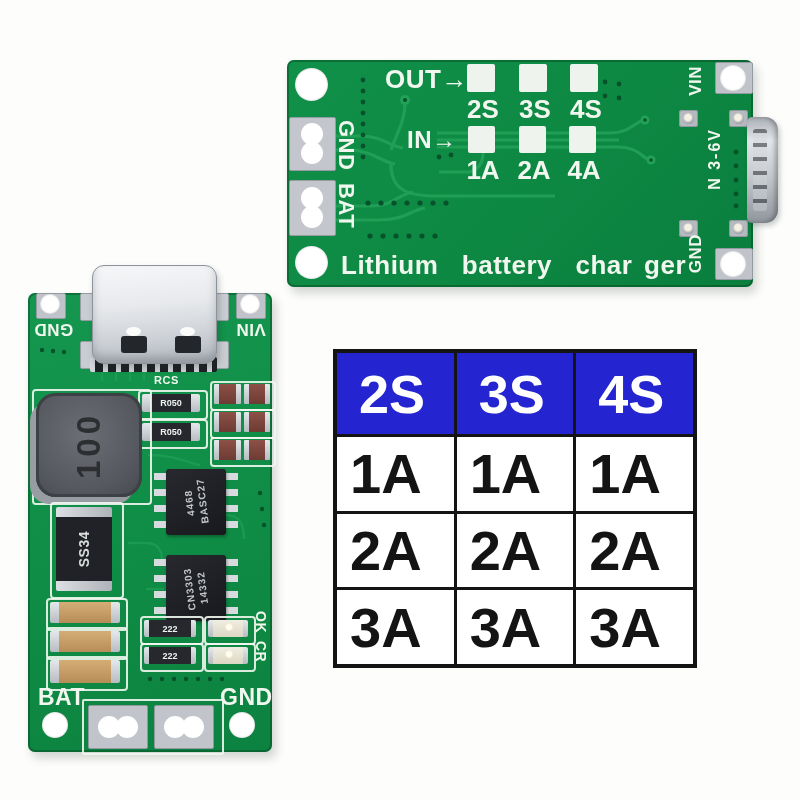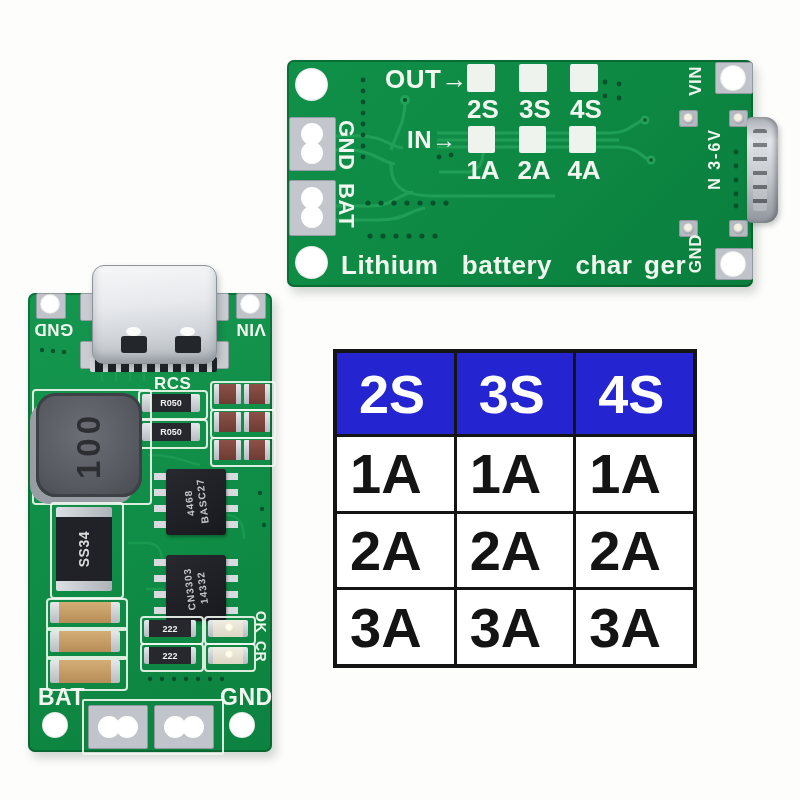--- a/index.html
+++ b/index.html
@@ -232,21 +232,21 @@
   <i class="sidepad" style="left:52px;top:0px"></i>
   <i class="sidepad" style="left:187px;top:0px"></i>
   <i class="sidepad" style="left:52px;top:48px"></i>
   <i class="sidepad" style="left:187px;top:48px"></i>
   <i class="pinstrip"></i>
   <div class="usbc">
     <i class="usbc-contact" style="left:28px"></i>
     <i class="usbc-contact" style="left:82px"></i>
   </div>
 
-  <span class="sk" style="left:126px;top:82px;font-size:17px">RCS</span>
+  <span class="sk" style="left:126px;top:82px;font-size:11px">RCS</span>
   <i class="outl" style="left:110px;top:97px;width:66px;height:26px"></i>
   <div class="smd" style="left:114px;top:101px;width:58px;height:18px">
     <i class="cap"></i>
     <span class="body-blk" style="font-size:9px">R050</span>
     <i class="cap"></i>
   </div>
   <i class="outl" style="left:110px;top:126px;width:66px;height:26px"></i>
   <div class="smd" style="left:114px;top:130px;width:58px;height:18px">
     <i class="cap"></i>
     <span class="body-blk" style="font-size:9px">R050</span>

